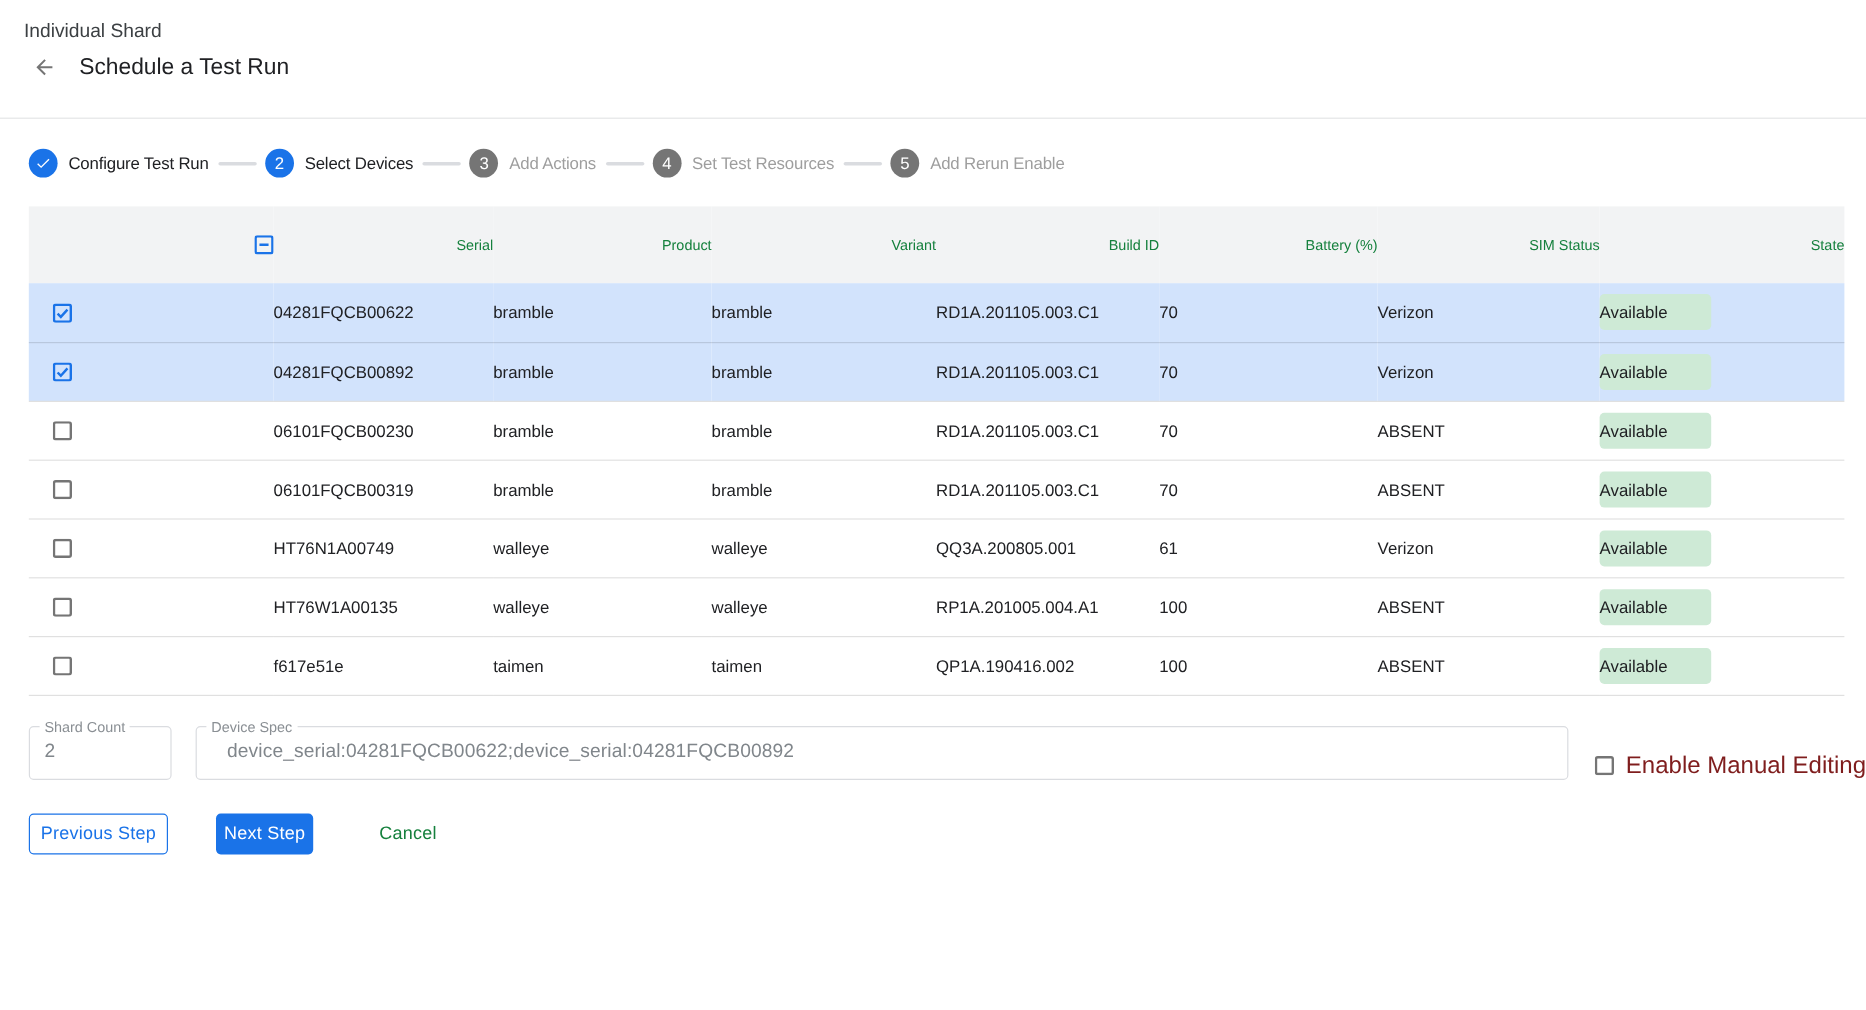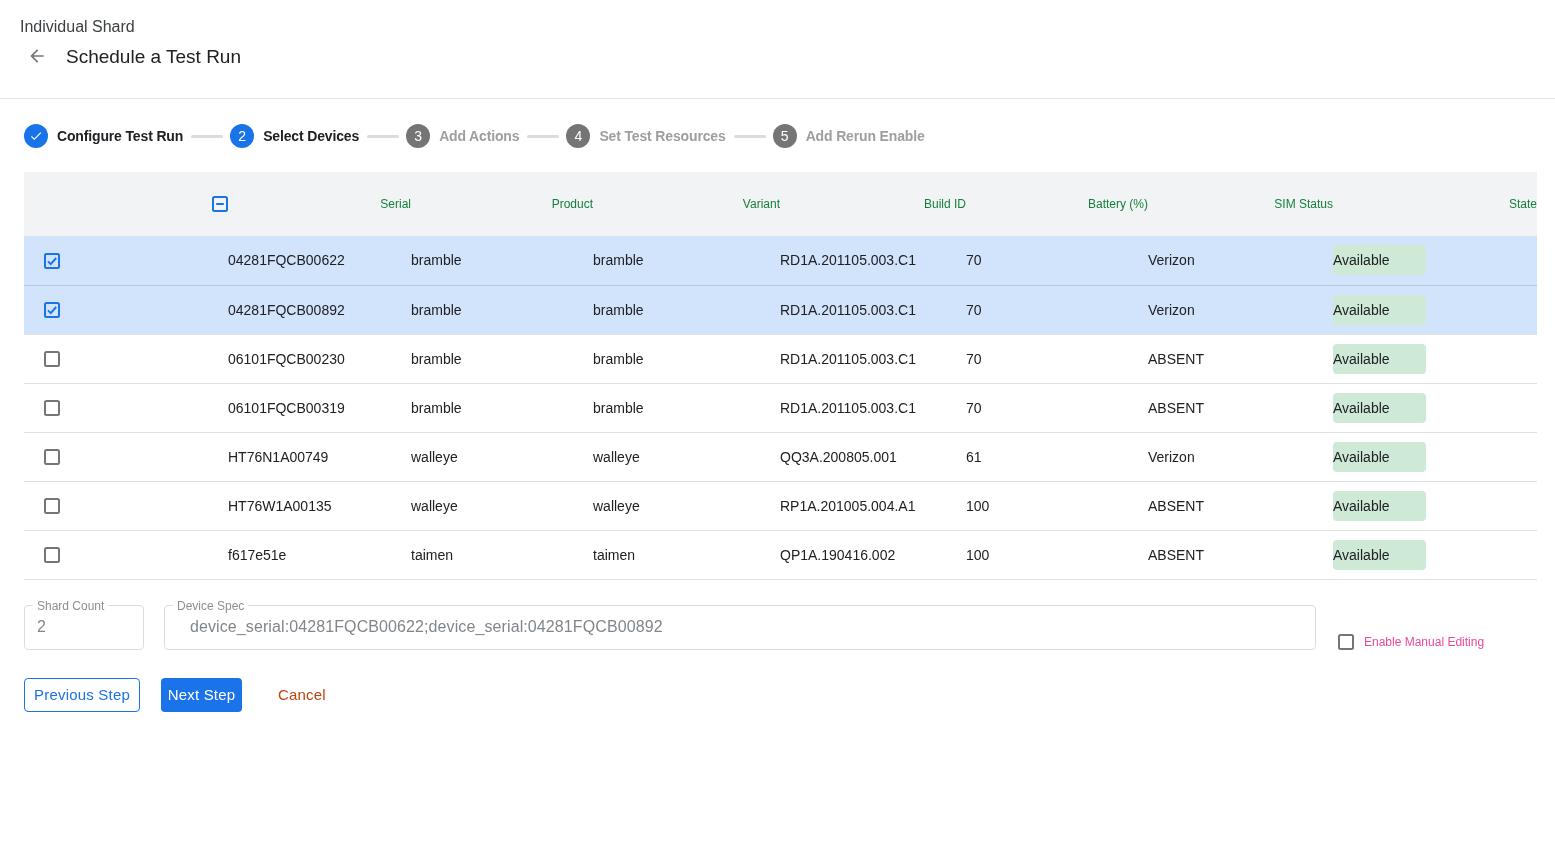--- a/index.html
+++ b/index.html
@@ -26,21 +26,21 @@
   .stepper { display: flex; align-items: center; margin: 25px 0 0 24px; height: 24px; }
   .step { display: flex; align-items: center; }
   .step-circle {
     width: 24px; height: 24px; border-radius: 50%; flex: none;
     display: flex; align-items: center; justify-content: center;
     color: #ffffff; font-size: 14px; font-weight: 500;
   }
   .step.completed .step-circle, .step.active .step-circle { background: #1a73e8; }
   .step.pending .step-circle { background: #757575; }
   .step-circle svg { width: 14px; height: 14px; }
-  .step-label { margin-left: 9px; font-size: 14px; color: #202124; letter-spacing: -0.15px; white-space: nowrap; font-weight: bold; }
+  .step-label { margin-left: 9px; font-size: 14px; color: #202124; letter-spacing: -0.15px; white-space: nowrap; }
   .step.pending .step-label { color: #9e9e9e; }
   .step-connector {
     width: 32px; height: 3px; border-radius: 2px; background: #dadce0;
     margin: 0 7px 0 8px; flex: none;
   }
 
   
   .device-table {
     width: 1513px; margin: 24px 0 0 24px;
     border-collapse: collapse; table-layout: fixed;
@@ -67,53 +67,53 @@
   .checkbox { display: inline-block; width: 16px; height: 16px; vertical-align: middle; cursor: pointer; }
   .checkbox svg { display: block; width: 16px; height: 16px; }
 
   .state-badge {
     display: inline-block; background: #ceead6; color: #202124;
     border-radius: 4px; padding: 7px 0; width: 93px; 
     font-size: 14px;
   }
 
   
-  .form-row { display: flex; align-items: flex-end; margin: 25px 0 0 24px; height: 45px; }
+  .form-row { display: flex; align-items: center; margin: 25px 0 0 24px; height: 45px; }
   .outlined-field {
     position: relative; height: 45px;
     border: 1px solid #dadce0; border-radius: 4px;
     background: #ffffff;
   }
   .outlined-field .field-label {
     position: absolute; top: -7px; left: 8px;
     background: #ffffff; padding: 0 4px;
     font-size: 12px; color: #8a8f94; line-height: 14px; white-space: nowrap;
   }
   .outlined-field .field-value {
     display: block; width: 100%; height: 100%; border: none; outline: none; background: transparent;
     padding: 0 0 0 12px; font-family: "Liberation Sans", sans-serif;
     font-size: 16px; color: #80868b; letter-spacing: 0.1px;
   }
   .field-shard { width: 120px; }
   .field-spec { width: 1152px; margin-left: 20px; padding-left: 13px; }
 
   .manual-edit { display: flex; align-items: center; margin-left: 22px; margin-top: 22px; cursor: pointer; }
   .manual-edit .checkbox { flex: none; }
-  .manual-edit-label { margin-left: 10px; font-size: 12px; color: #ec4899; white-space: nowrap; }
-
-  
-  .actions-row { display: flex; align-items: center; margin: 28px 0 0 24px; }
+  .manual-edit-label { margin-left: 10px; font-size: 20px; color: #7f1d1d; white-space: nowrap; }
+
+  
+  .actions-row { display: flex; align-items: center; margin: 28px 0 0 24px; gap: 19px; }
   .btn {
     font-family: "Liberation Sans", sans-serif; font-size: 15px; font-weight: 500;
     border-radius: 4px; cursor: pointer; letter-spacing: 0.2px;
     height: 34px; display: inline-flex; align-items: center; justify-content: center;
   }
   .btn-stroked { background: #ffffff; color: #1a73e8; border: 1px solid #1a73e8; width: 116px; }
   .btn-flat { background: #1a73e8; color: #ffffff; border: none; width: 81px; margin-left: 21px; }
-  .btn-text { background: transparent; color: #c2410c; border: none; margin-left: 36px; padding: 0; height: 34px; }
+  .btn-text { background: transparent; color: #15803d; border: none; margin-left: 36px; padding: 0; height: 34px; }
 </style>
 </head>
 <body>
 
 <header class="page-header">
   <div class="breadcrumb">Individual Shard</div>
   <div class="title-row">
     <button class="back-btn">
       <span>
         <svg viewBox="0 0 24 24" width="20" height="20">

